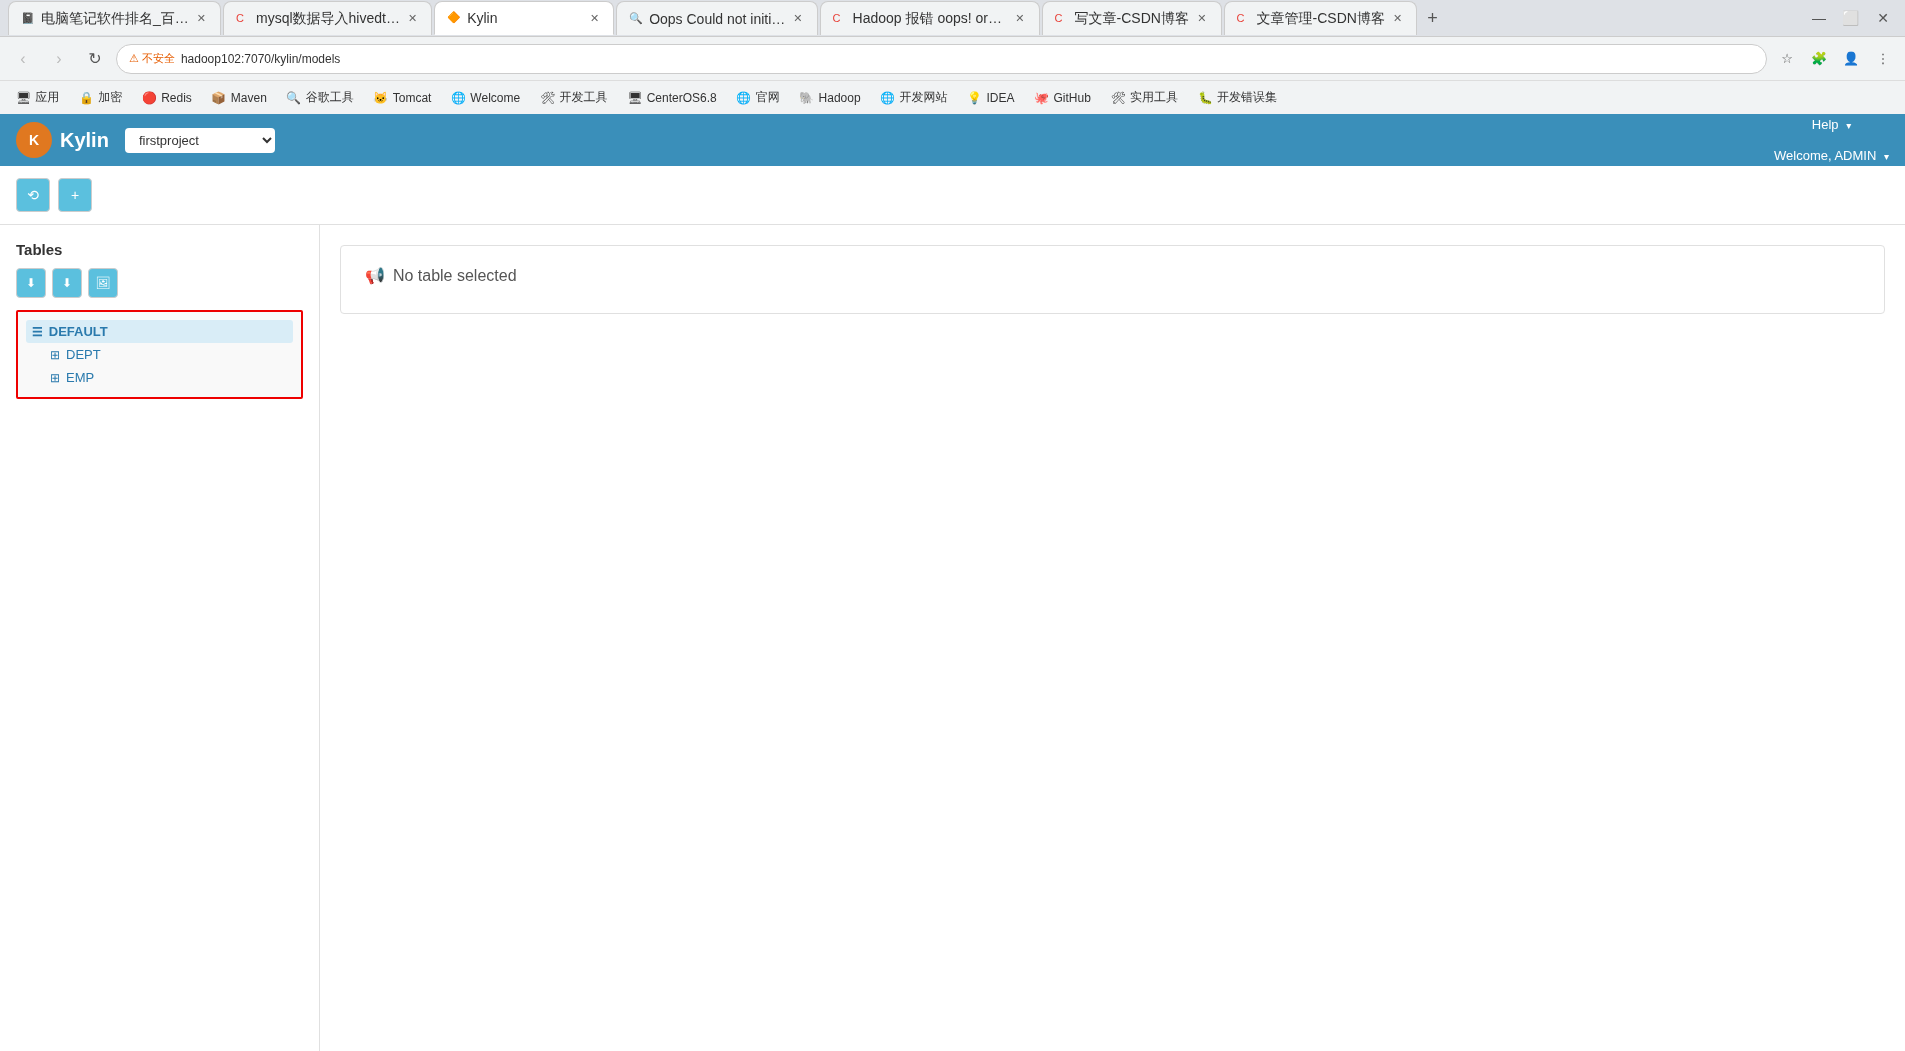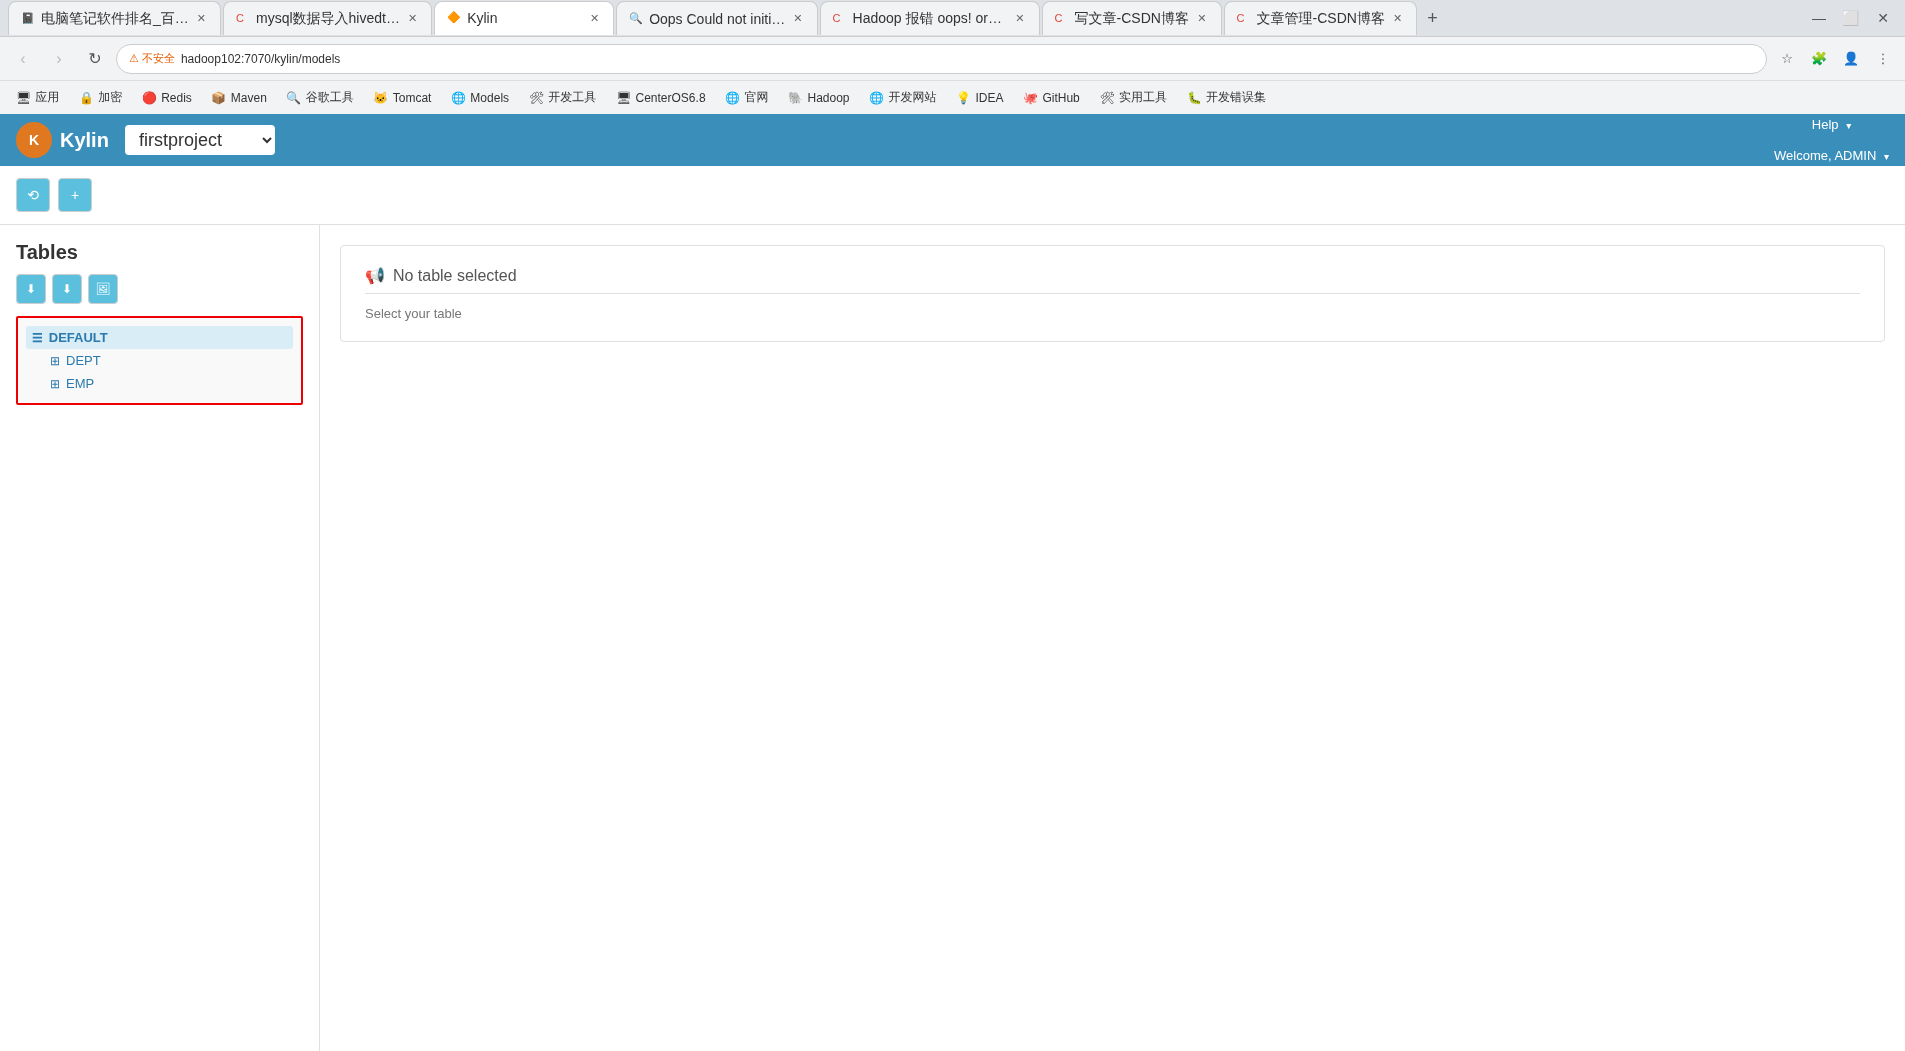--- a/index.html
+++ b/index.html
@@ -34,21 +34,21 @@
     .bookmark-item { display: flex; align-items: center; gap: 4px; padding: 4px 8px; border-radius: 4px; cursor: pointer; white-space: nowrap; font-size: 12px; color: #333; }
     .bookmark-icon { font-size: 12px; }
 
     
     .kylin-app { background: #fff; flex: 1; display: flex; flex-direction: column; }
 
     
     .kylin-header { background: #3a8fba; height: 52px; display: flex; align-items: center; padding: 0 16px; gap: 16px; }
     .kylin-logo { display: flex; align-items: center; gap: 8px; color: #fff; font-size: 20px; font-weight: bold; }
     .kylin-logo-icon { width: 36px; height: 36px; }
-    .project-selector { background: #fff; border: none; border-radius: 4px; padding: 4px 10px; font-size: 18px; color: #333; cursor: pointer; min-width: 150px; }
+    .project-selector { background: #fff; border: none; border-radius: 4px; padding: 4px 10px; font-size: 13px; color: #333; cursor: pointer; min-width: 150px; }
     .kylin-nav { display: flex; gap: 0; margin-left: 16px; }
     .nav-item { padding: 14px 20px; color: #fff; font-size: 14px; cursor: pointer; text-decoration: none; }
     .nav-item.active { background: #e85555; }
     .header-right { margin-left: auto; display: flex; align-items: center; gap: 16px; flex-direction: column; }
     .help-btn { color: #fff; font-size: 13px; cursor: pointer; }
     .welcome-btn { color: #fff; font-size: 13px; cursor: pointer; }
 
     
     .action-bar { padding: 12px 16px; display: flex; gap: 8px; background: #fff; border-bottom: 1px solid #e0e0e0; }
     .action-btn { width: 34px; height: 34px; border: 1px solid #ccc; border-radius: 4px; background: #5bc0de; color: #fff; font-size: 14px; cursor: pointer; display: flex; align-items: center; justify-content: center; }
@@ -56,21 +56,21 @@
     
     .tab-bar { display: flex; padding: 0 16px; background: #fff; border-bottom: 2px solid #e0e0e0; }
     .content-tab { padding: 12px 16px; font-size: 14px; color: #555; cursor: pointer; border-bottom: 3px solid transparent; margin-bottom: -2px; }
     .content-tab.active { color: #3a8fba; border-bottom: 3px solid #3a8fba; font-weight: 500; }
 
     
     .main-content { display: flex; flex: 1; background: #fff; }
 
     
     .left-panel { width: 320px; padding: 16px; border-right: 1px solid #e0e0e0; flex-shrink: 0; }
-    .panel-title { font-size: 20px; font-weight: bold; color: #333; margin-bottom: 10px; }
+    .panel-title { font-size: 15px; font-weight: bold; color: #333; margin-bottom: 10px; }
     .panel-actions { display: flex; gap: 6px; margin-bottom: 12px; }
     .panel-action-btn { width: 30px; height: 30px; border: 1px solid #ccc; border-radius: 4px; background: #5bc0de; color: #fff; font-size: 12px; cursor: pointer; display: flex; align-items: center; justify-content: center; }
 
     
     .tree-container { border: 2.5px solid #e00; border-radius: 2px; padding: 8px; background: #f9f9f9; }
     .tree-node { padding: 4px 6px; cursor: pointer; border-radius: 3px; display: flex; align-items: center; gap: 6px; }
     .tree-node.selected { background: #d9edf7; }
     .tree-node-label { font-size: 13px; }
     .tree-node.parent { color: #2a7aad; font-weight: 600; }
     .tree-node.child { padding-left: 24px; color: #2a7aad; }
@@ -173,21 +173,21 @@
     <div class="bookmark-item">
       <span class="bookmark-icon">🔍</span>
       <span>谷歌工具</span>
     </div>
     <div class="bookmark-item">
       <span class="bookmark-icon">🐱</span>
       <span>Tomcat</span>
     </div>
     <div class="bookmark-item">
       <span class="bookmark-icon">🌐</span>
-      <span>Models</span>
+      <span>Welcome</span>
     </div>
     <div class="bookmark-item">
       <span class="bookmark-icon">🛠</span>
       <span>开发工具</span>
     </div>
     <div class="bookmark-item">
       <span class="bookmark-icon">🖥</span>
       <span>CenterOS6.8</span>
     </div>
     <div class="bookmark-item">
@@ -284,21 +284,20 @@
           </div>
         </div>
       </div>
 
       <div class="right-panel">
         <div class="no-table-box">
           <div class="no-table-title">
             <span>📢</span>
             <span>No table selected</span>
           </div>
-          <div class="no-table-subtitle">Select your table</div>
         </div>
       </div>
 
     </div>
 
 
   </div>
 </div>
 
 </body></html>

